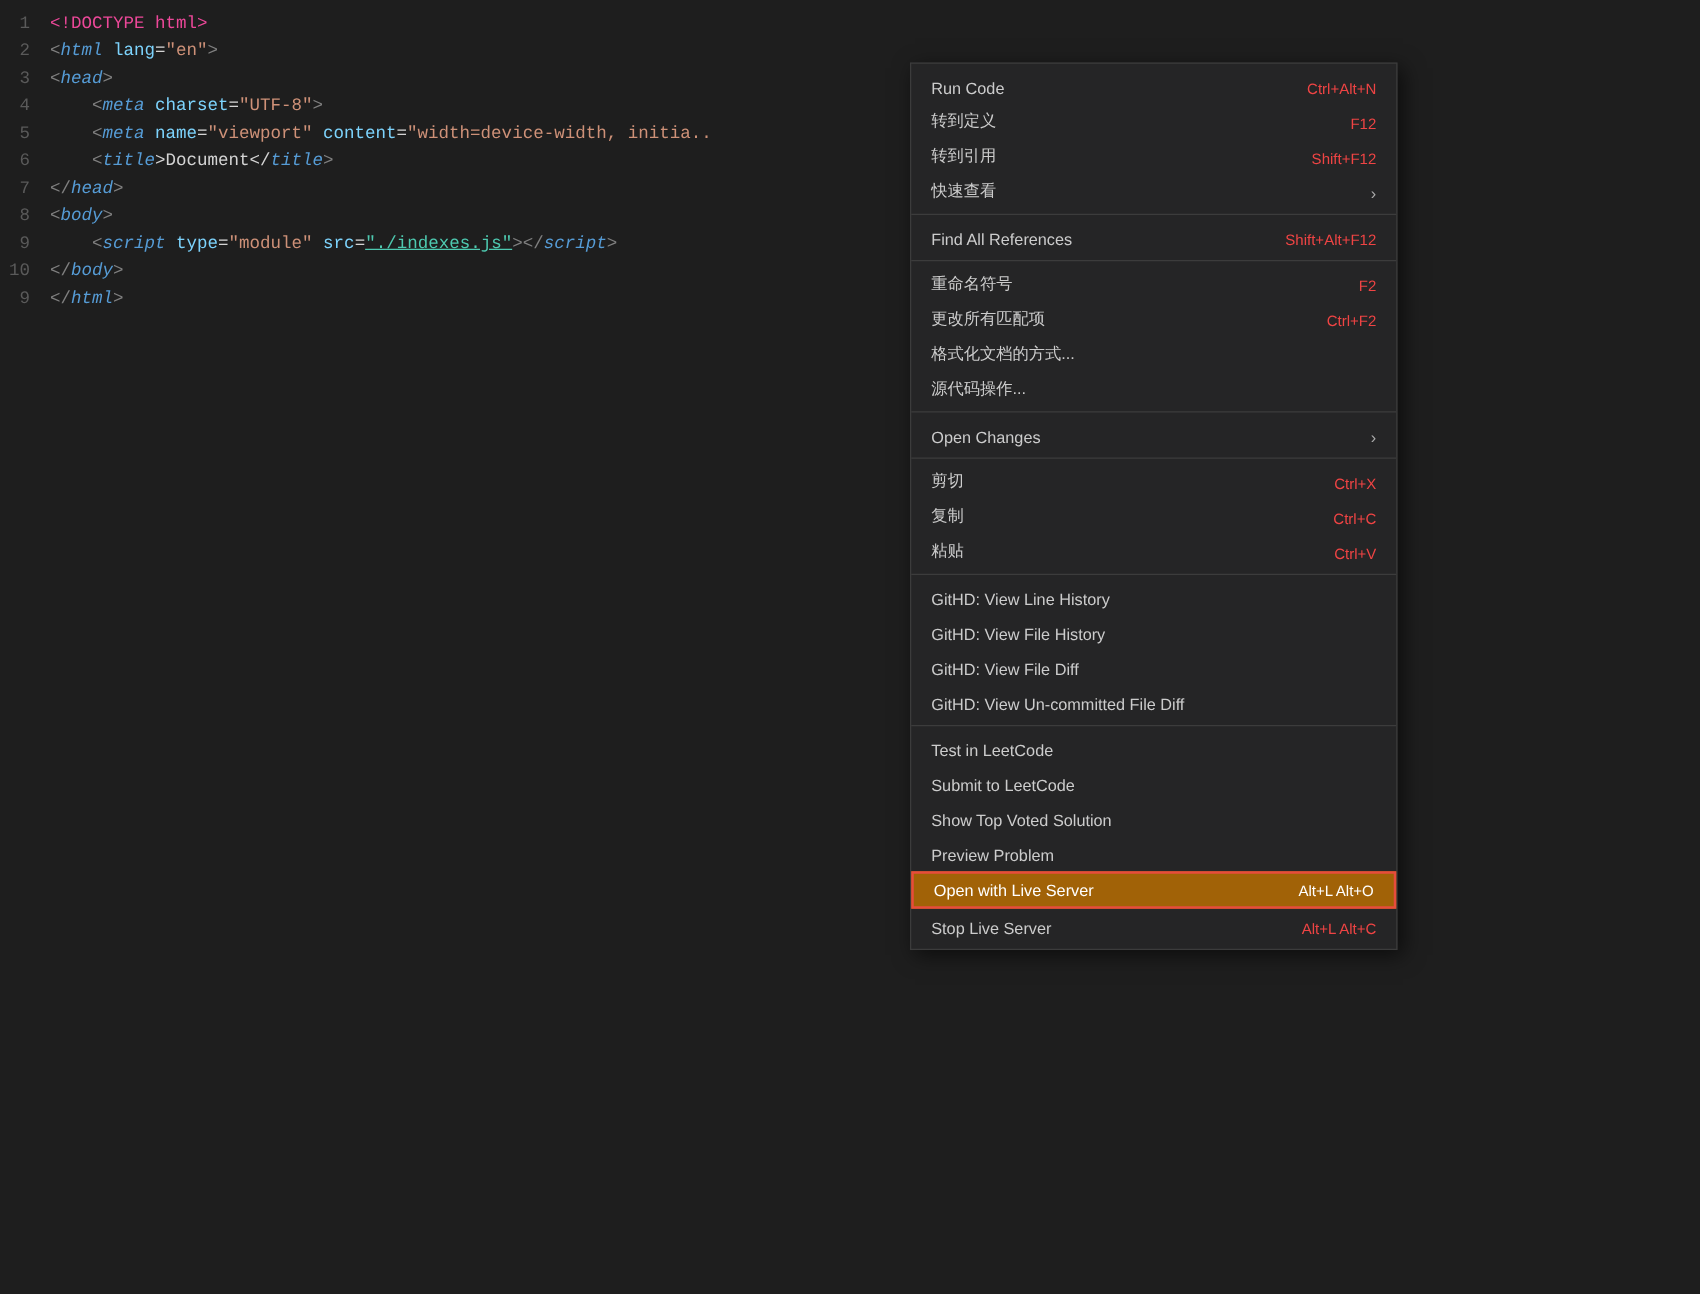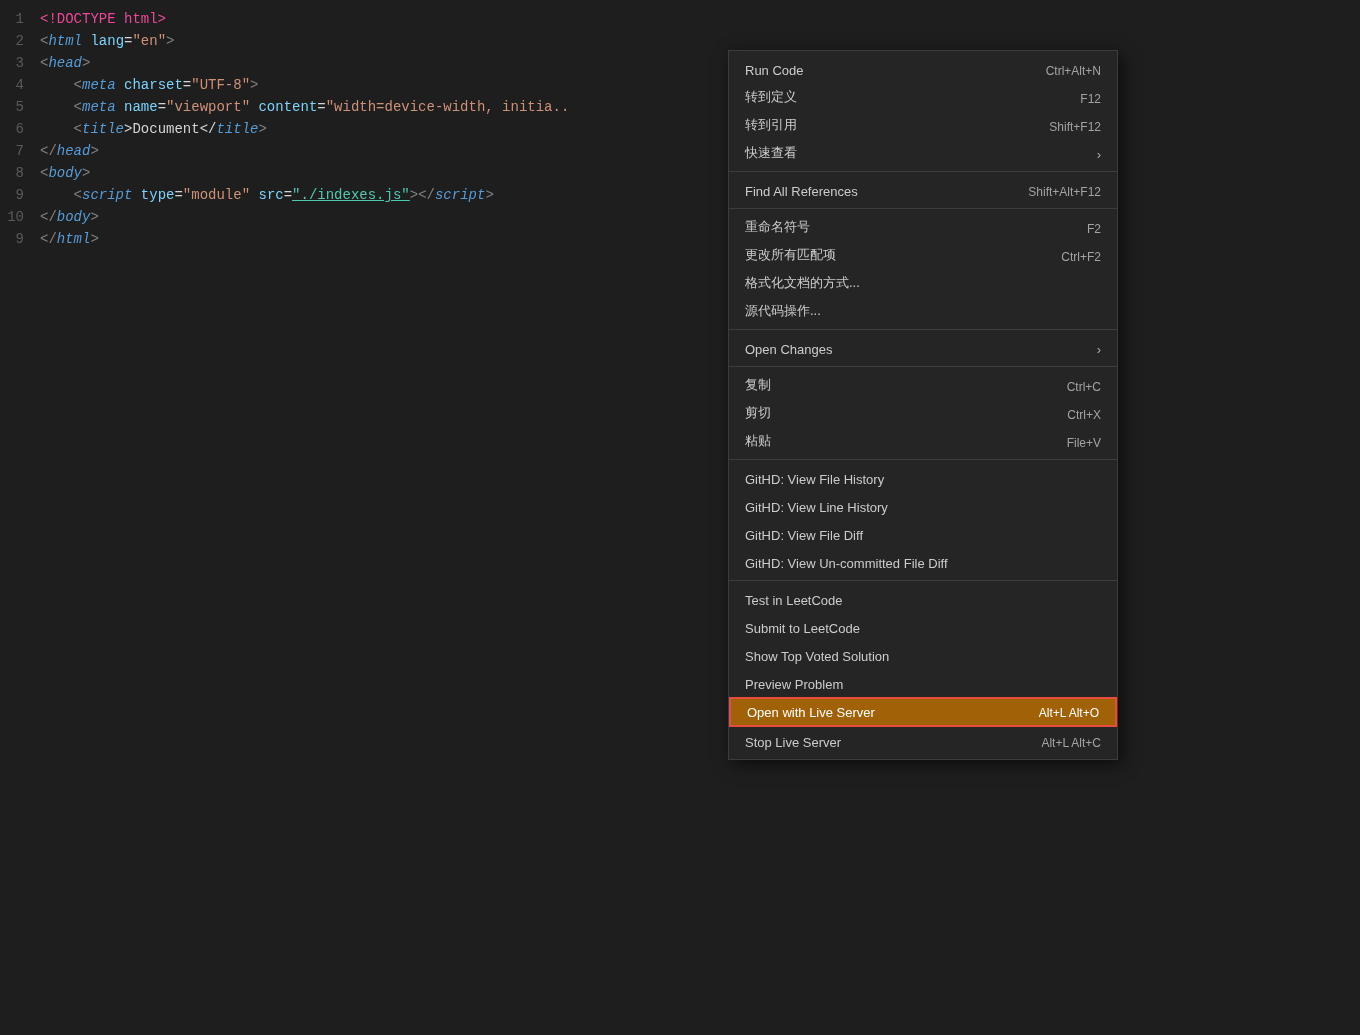--- a/index.html
+++ b/index.html
@@ -81,21 +81,21 @@
       cursor: pointer;
       height: 28px;
       font-family: -apple-system, BlinkMacSystemFont, 'Segoe UI', sans-serif;
     }
 
     .menu-item .item-label {
       flex: 1;
     }
 
     .menu-item .item-shortcut {
-      color: #a3a3a3;
+      color: #ef4444;
       font-size: 12px;
       margin-left: 16px;
     }
 
     .menu-item .chevron {
       color: #aaaaaa;
       margin-left: 8px;
     }
 
     .menu-separator {
@@ -205,37 +205,37 @@
     <div class="menu-item">
       <span class="item-label">源代码操作...</span>
     </div>
     <div class="menu-separator"></div>
     <div class="menu-item">
       <span class="item-label">Open Changes</span>
       <span class="chevron">›</span>
     </div>
     <div class="menu-separator"></div>
     <div class="menu-item">
+      <span class="item-label">剪切</span>
+      <span class="item-shortcut">Ctrl+X</span>
+    </div>
+    <div class="menu-item">
       <span class="item-label">复制</span>
       <span class="item-shortcut">Ctrl+C</span>
     </div>
     <div class="menu-item">
-      <span class="item-label">剪切</span>
-      <span class="item-shortcut">Ctrl+X</span>
-    </div>
-    <div class="menu-item">
       <span class="item-label">粘贴</span>
-      <span class="item-shortcut">File+V</span>
-    </div>
-    <div class="menu-separator"></div>
+      <span class="item-shortcut">Ctrl+V</span>
+    </div>
+    <div class="menu-separator"></div>
+    <div class="menu-item">
+      <span class="item-label">GitHD: View Line History</span>
+    </div>
     <div class="menu-item">
       <span class="item-label">GitHD: View File History</span>
-    </div>
-    <div class="menu-item">
-      <span class="item-label">GitHD: View Line History</span>
     </div>
     <div class="menu-item">
       <span class="item-label">GitHD: View File Diff</span>
     </div>
     <div class="menu-item">
       <span class="item-label">GitHD: View Un-committed File Diff</span>
     </div>
     <div class="menu-separator"></div>
     <div class="menu-item">
       <span class="item-label">Test in LeetCode</span>

